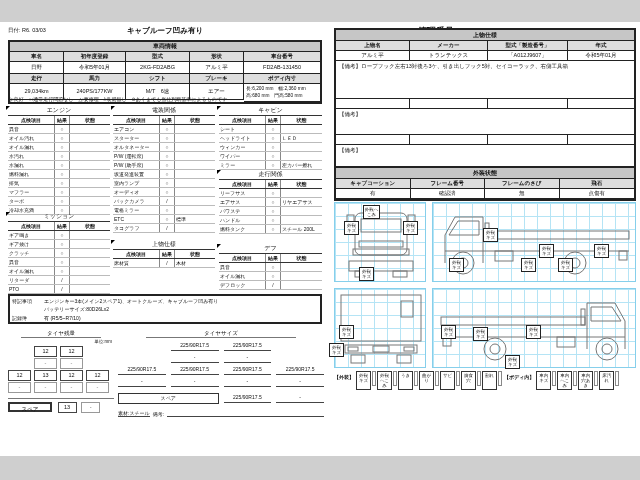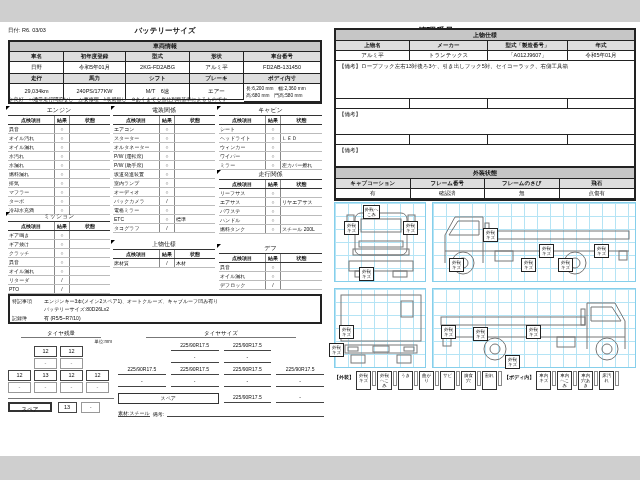--- a/index.html
+++ b/index.html
@@ -104,21 +104,21 @@
 
   svg path,svg rect,svg circle,svg line{fill:none;stroke:#777;stroke-width:1;}
 </style>
 </head>
 <body>
 
 <div class="graybar graytop"></div>
 <div class="graybar graybottom"></div>
 
 <div class="hdr-date">日付: R6. 03/03</div>
-<div class="hdr-title">バッテリーサイズ</div>
+<div class="hdr-title">キャブルーフ凹み有り</div>
 <div class="hdr-ctrl">管理番号:0138030</div>
 
 <div class="vtbl">
   <div class="vt-title">車両情報</div>
   <div class="vrow vhead">
     <div>車名</div>
     <div>初年度登録</div>
     <div>型式</div>
     <div>形状</div>
     <div>車台番号</div>

